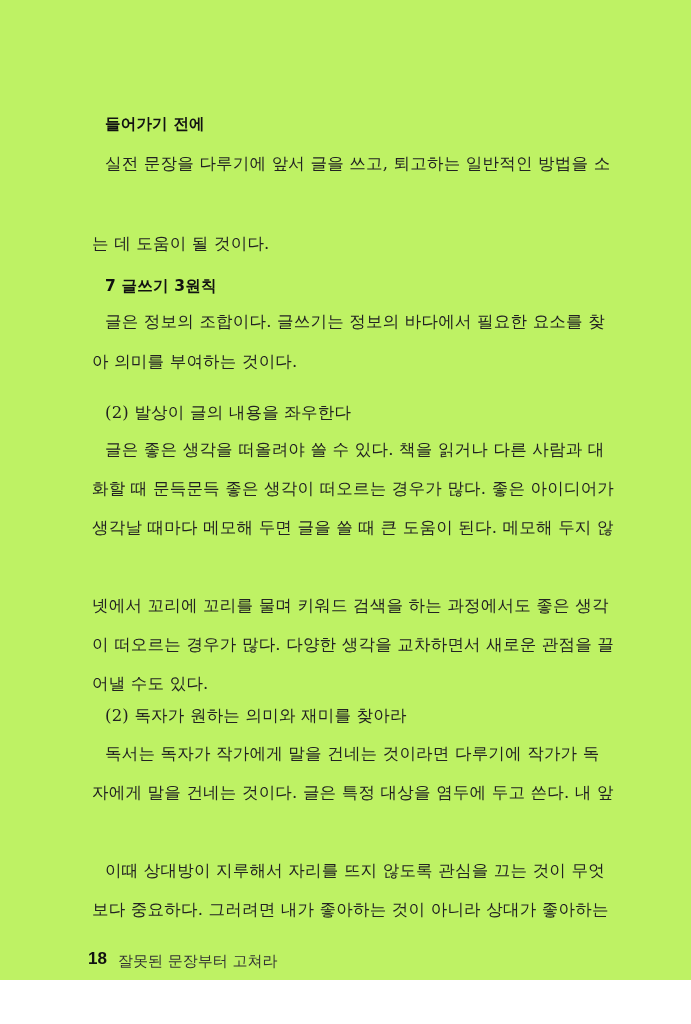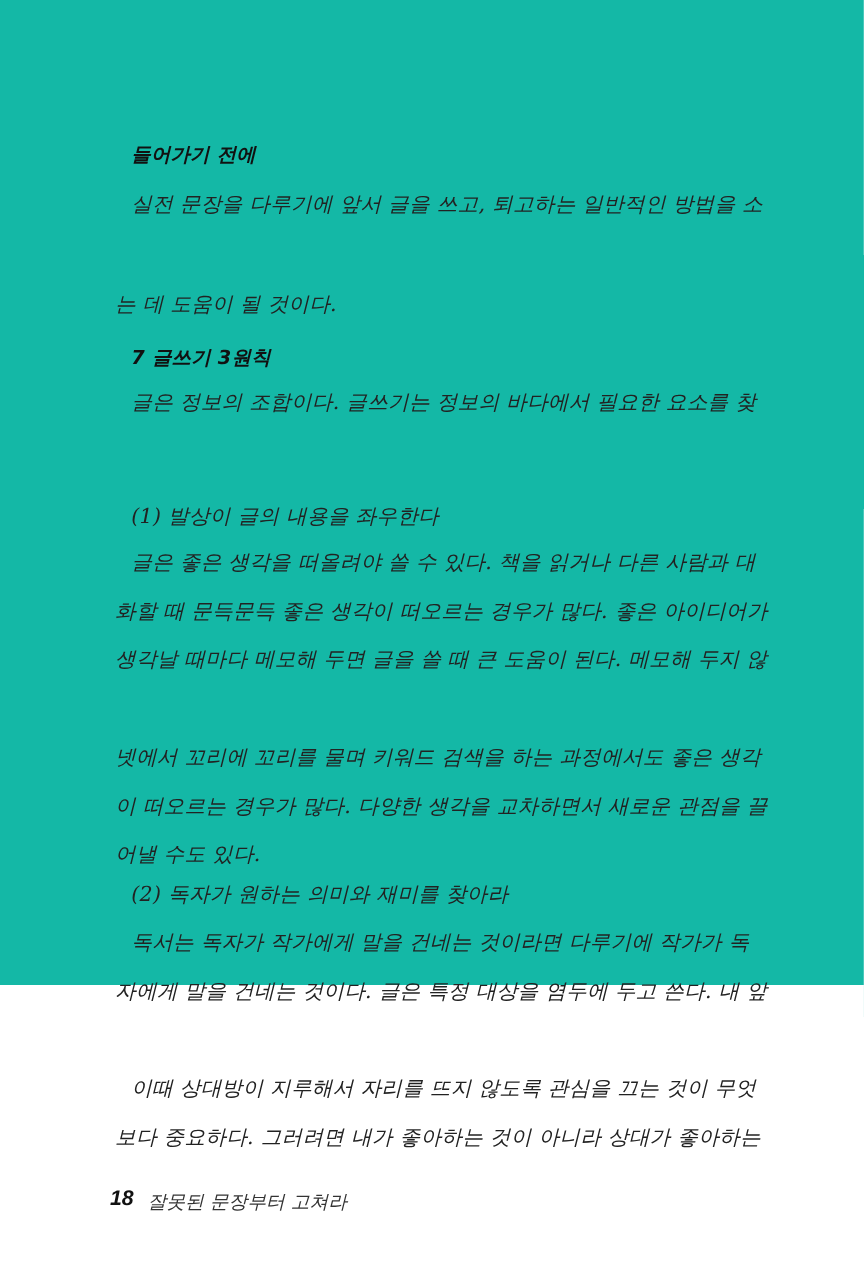--- a/index.html
+++ b/index.html
@@ -1,17 +1,17 @@
 <!DOCTYPE html>
 <html><head>
 <meta charset="utf-8">
 <style>
   html, body { margin: 0; padding: 0; background: #ffffff; }
   body { width: 691px; height: 1024px; position: relative; overflow: hidden; }
-  .page { position: absolute; left: 0; top: 0; width: 691px; height: 788px; background: #14b8a6; font-style: italic; }
+  .page { position: absolute; left: 0; top: 0; width: 691px; height: 980px; background: #bef264; }
   .line {
     position: absolute; left: 92px; white-space: nowrap;
     font-family: "DejaVu Serif", "Liberation Serif", serif;
     font-size: 16.5px; color: #222; line-height: 20px;
     letter-spacing: 0.2px;
   }
   .indent { left: 105px; }
   .heading {
     font-family: "DejaVu Sans", "Liberation Sans", sans-serif;
     font-weight: bold; font-size: 15.5px; color: #111; left: 105px;
@@ -32,22 +32,23 @@
 <body>
 
 <div class="page">
 
   <div class="line heading" style="top:114px">들어가기 전에</div>
   <div class="line indent" style="top:154px">실전 문장을 다루기에 앞서 글을 쓰고, 퇴고하는 일반적인 방법을 소</div>
   <div class="line" style="top:234px">는 데 도움이 될 것이다.</div>
 
   <div class="line heading" style="top:276px">7 글쓰기 3원칙</div>
   <div class="line indent" style="top:312px">글은 정보의 조합이다. 글쓰기는 정보의 바다에서 필요한 요소를 찾</div>
+  <div class="line" style="top:352px">아 의미를 부여하는 것이다.</div>
 
-  <div class="line subheading" style="top:403px">(1) 발상이 글의 내용을 좌우한다</div>
+  <div class="line subheading" style="top:403px">(2) 발상이 글의 내용을 좌우한다</div>
   <div class="line indent" style="top:440px">글은 좋은 생각을 떠올려야 쓸 수 있다. 책을 읽거나 다른 사람과 대</div>
   <div class="line" style="top:479px">화할 때 문득문득 좋은 생각이 떠오르는 경우가 많다. 좋은 아이디어가</div>
   <div class="line" style="top:518px">생각날 때마다 메모해 두면 글을 쓸 때 큰 도움이 된다. 메모해 두지 않</div>
   <div class="line" style="top:596px">넷에서 꼬리에 꼬리를 물며 키워드 검색을 하는 과정에서도 좋은 생각</div>
   <div class="line" style="top:635px">이 떠오르는 경우가 많다. 다양한 생각을 교차하면서 새로운 관점을 끌</div>
   <div class="line" style="top:674px">어낼 수도 있다.</div>
 
   <div class="line subheading" style="top:706px">(2) 독자가 원하는 의미와 재미를 찾아라</div>
   <div class="line indent" style="top:744px">독서는 독자가 작가에게 말을 건네는 것이라면 다루기에 작가가 독</div>
   <div class="line" style="top:783px">자에게 말을 건네는 것이다. 글은 특정 대상을 염두에 두고 쓴다. 내 앞</div>

